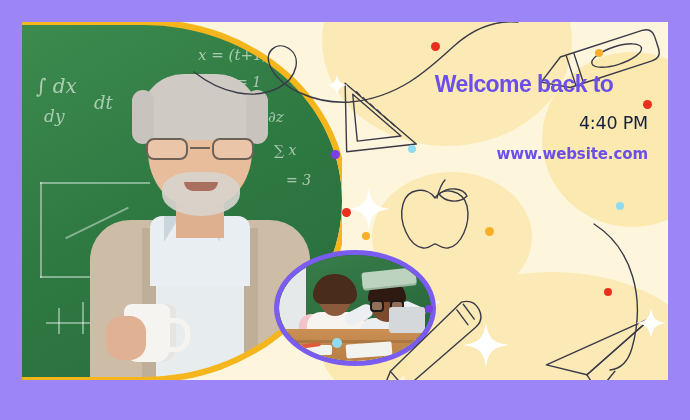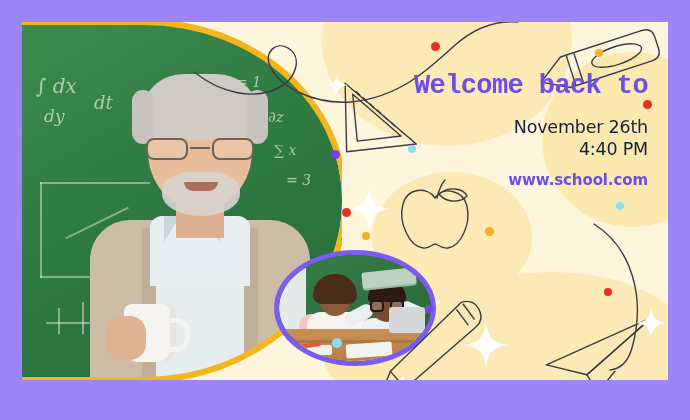--- a/index.html
+++ b/index.html
@@ -289,27 +289,27 @@
 
   
   .content {
     position: absolute;
     left: 378px;
     top: 50px;
     width: 248px;
     text-align: right;
   }
   .headline {
-    font-family: Liberation Mono, monospace;
+    font-family: Liberation Sans, sans-serif;
     font-weight: 700;
-    font-size: 27px;
+    font-size: 23px;
     line-height: 1.08;
     letter-spacing: -0.6px;
     color: #6b4fe8;
-    text-align: right;
+    text-align: center;
   }
   .headline .hl-2 { color:#f33b13; display:block; }
   .body-copy {
     margin-top: 10px;
     font-size: 8.1px;
     line-height: 1.62;
     color: #2b2b3a;
     text-align: right;
   }
   .body-copy b { font-weight: 700; }
@@ -358,20 +358,21 @@
     <div class="blob blob-mid"></div>
     <div class="blob blob-bottom"></div>
     <div class="blob blob-left-sm"></div>
 
     <div class="photo-wrap">
       <div class="photo-shape">
         <div class="chalkboard">
           <span class="chalk" style="left:14px;  top:52px;  font-size:20px;">∫ dx</span>
           <span class="chalk" style="left:22px;  top:84px;  font-size:17px;">dy</span>
           <span class="chalk" style="left:72px;  top:70px;  font-size:18px;">dt</span>
+          <span class="chalk" style="left:176px; top:24px;  font-size:15px;">x = (t+1)</span>
           <span class="chalk" style="left:196px; top:52px;  font-size:14px;">y² = 1</span>
           <span class="chalk" style="left:246px; top:86px;  font-size:15px;">∂z</span>
           <span class="chalk" style="left:252px; top:120px; font-size:14px;">∑ x</span>
           <span class="chalk" style="left:264px; top:150px; font-size:14px;">= 3</span>
           <div class="chalk-line" style="left:18px; top:160px; width:2px;  height:96px;"></div>
           <div class="chalk-line" style="left:18px; top:160px; width:110px;height:2px;"></div>
           <div class="chalk-line" style="left:18px; top:254px; width:120px;height:2px;"></div>
           <div class="chalk-line" style="left:40px; top:200px; width:70px; height:2px; transform:rotate(-26deg);"></div>
           <div class="chalk-line" style="left:24px; top:300px; width:116px;height:2px;"></div>
           <div class="chalk-line" style="left:36px; top:286px; width:2px;  height:26px;"></div>
@@ -523,21 +524,20 @@
     <div class="dot" style="left:310px; top:316px; width:10px; height:10px; background:#8fdcf0;"></div>
 
     <div class="content">
       <h1 class="headline">
         <span>Welcome back to</span>
       </h1>
 
 
 
       <div class="details">
-        <div>November 26th</div>
         <div>4:40 PM</div>
       </div>
 
-      <div class="website">www.school.com</div>
+      <div class="website">www.website.com</div>
     </div>
 
   </div>
 </div>
 
 </body></html>

